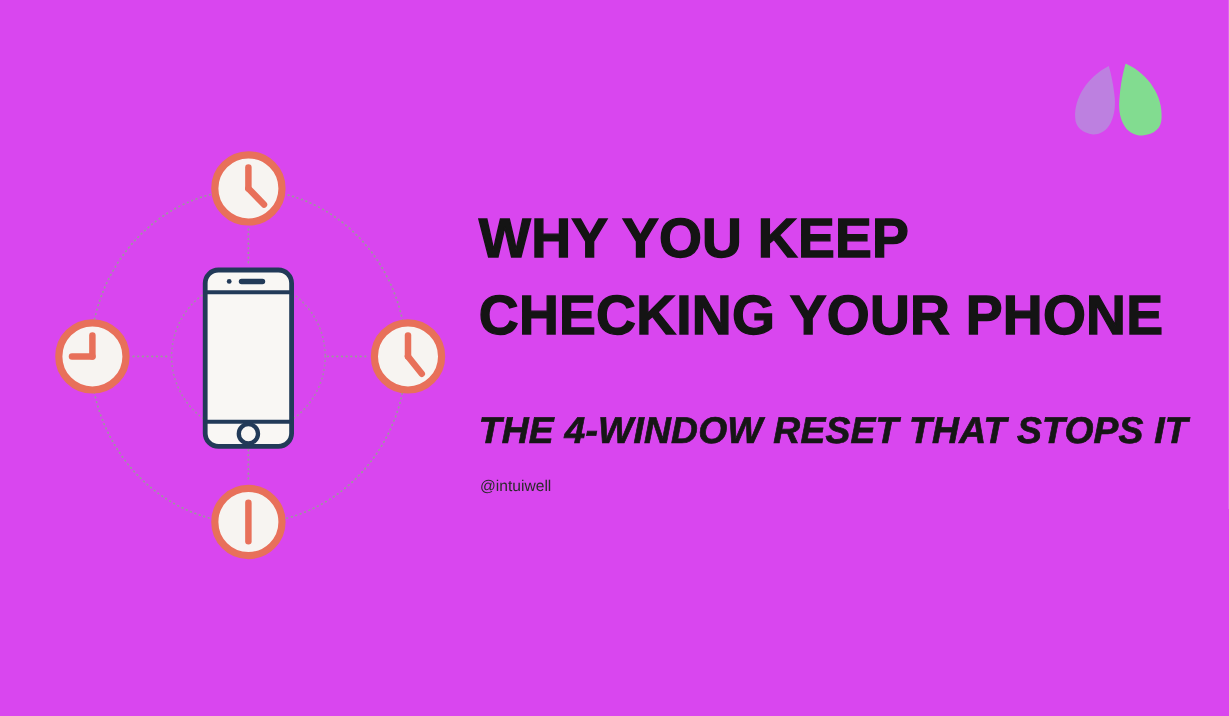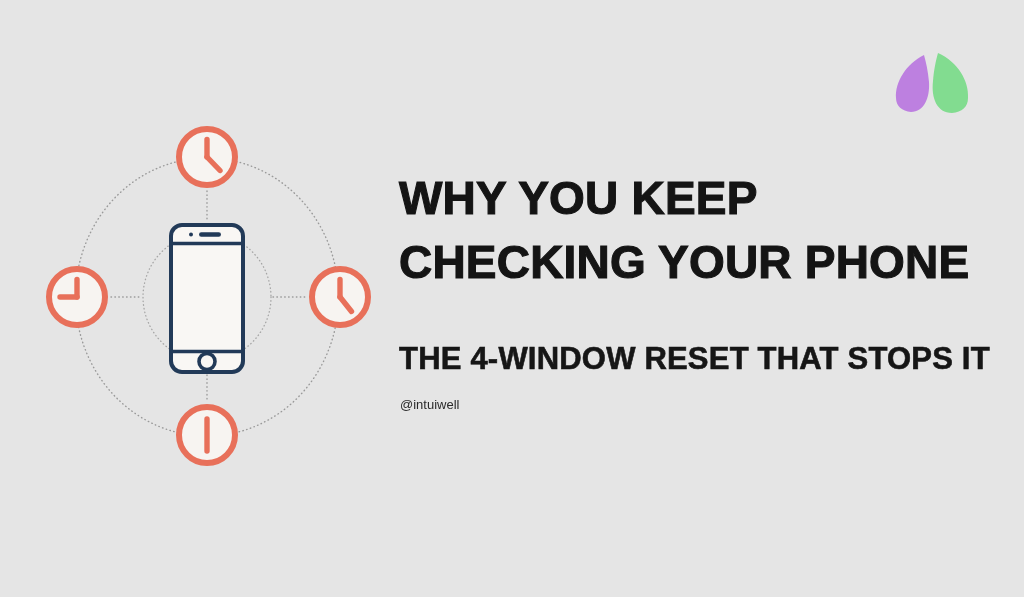--- a/index.html
+++ b/index.html
@@ -1,20 +1,20 @@
 <!DOCTYPE html>
 <html><head>
 <meta charset="utf-8">
 <style>
   html, body { margin: 0; padding: 0; }
   .canvas {
     position: relative;
     width: 1024px;
     height: 597px;
-    background: #e5e5e5;
+    background: #d946ef;
     overflow: hidden;
     font-family: "Liberation Sans", sans-serif;
   }
 
   
   .logo {
     position: absolute;
     left: 893px;
     top: 53px;
     width: 78px;
@@ -47,20 +47,21 @@
   }
   .subheadline {
     position: absolute;
     left: 399px;
     top: 339px;
     width: 610px;
     margin: 0;
     font-size: 31px;
     line-height: 40px;
     font-weight: 700;
+    font-style: italic;
     letter-spacing: 0.2px;
     color: #161616;
     -webkit-text-stroke: 0.6px #161616;
     white-space: nowrap;
   }
   .handle {
     position: absolute;
     left: 400px;
     top: 397px;
     margin: 0;

